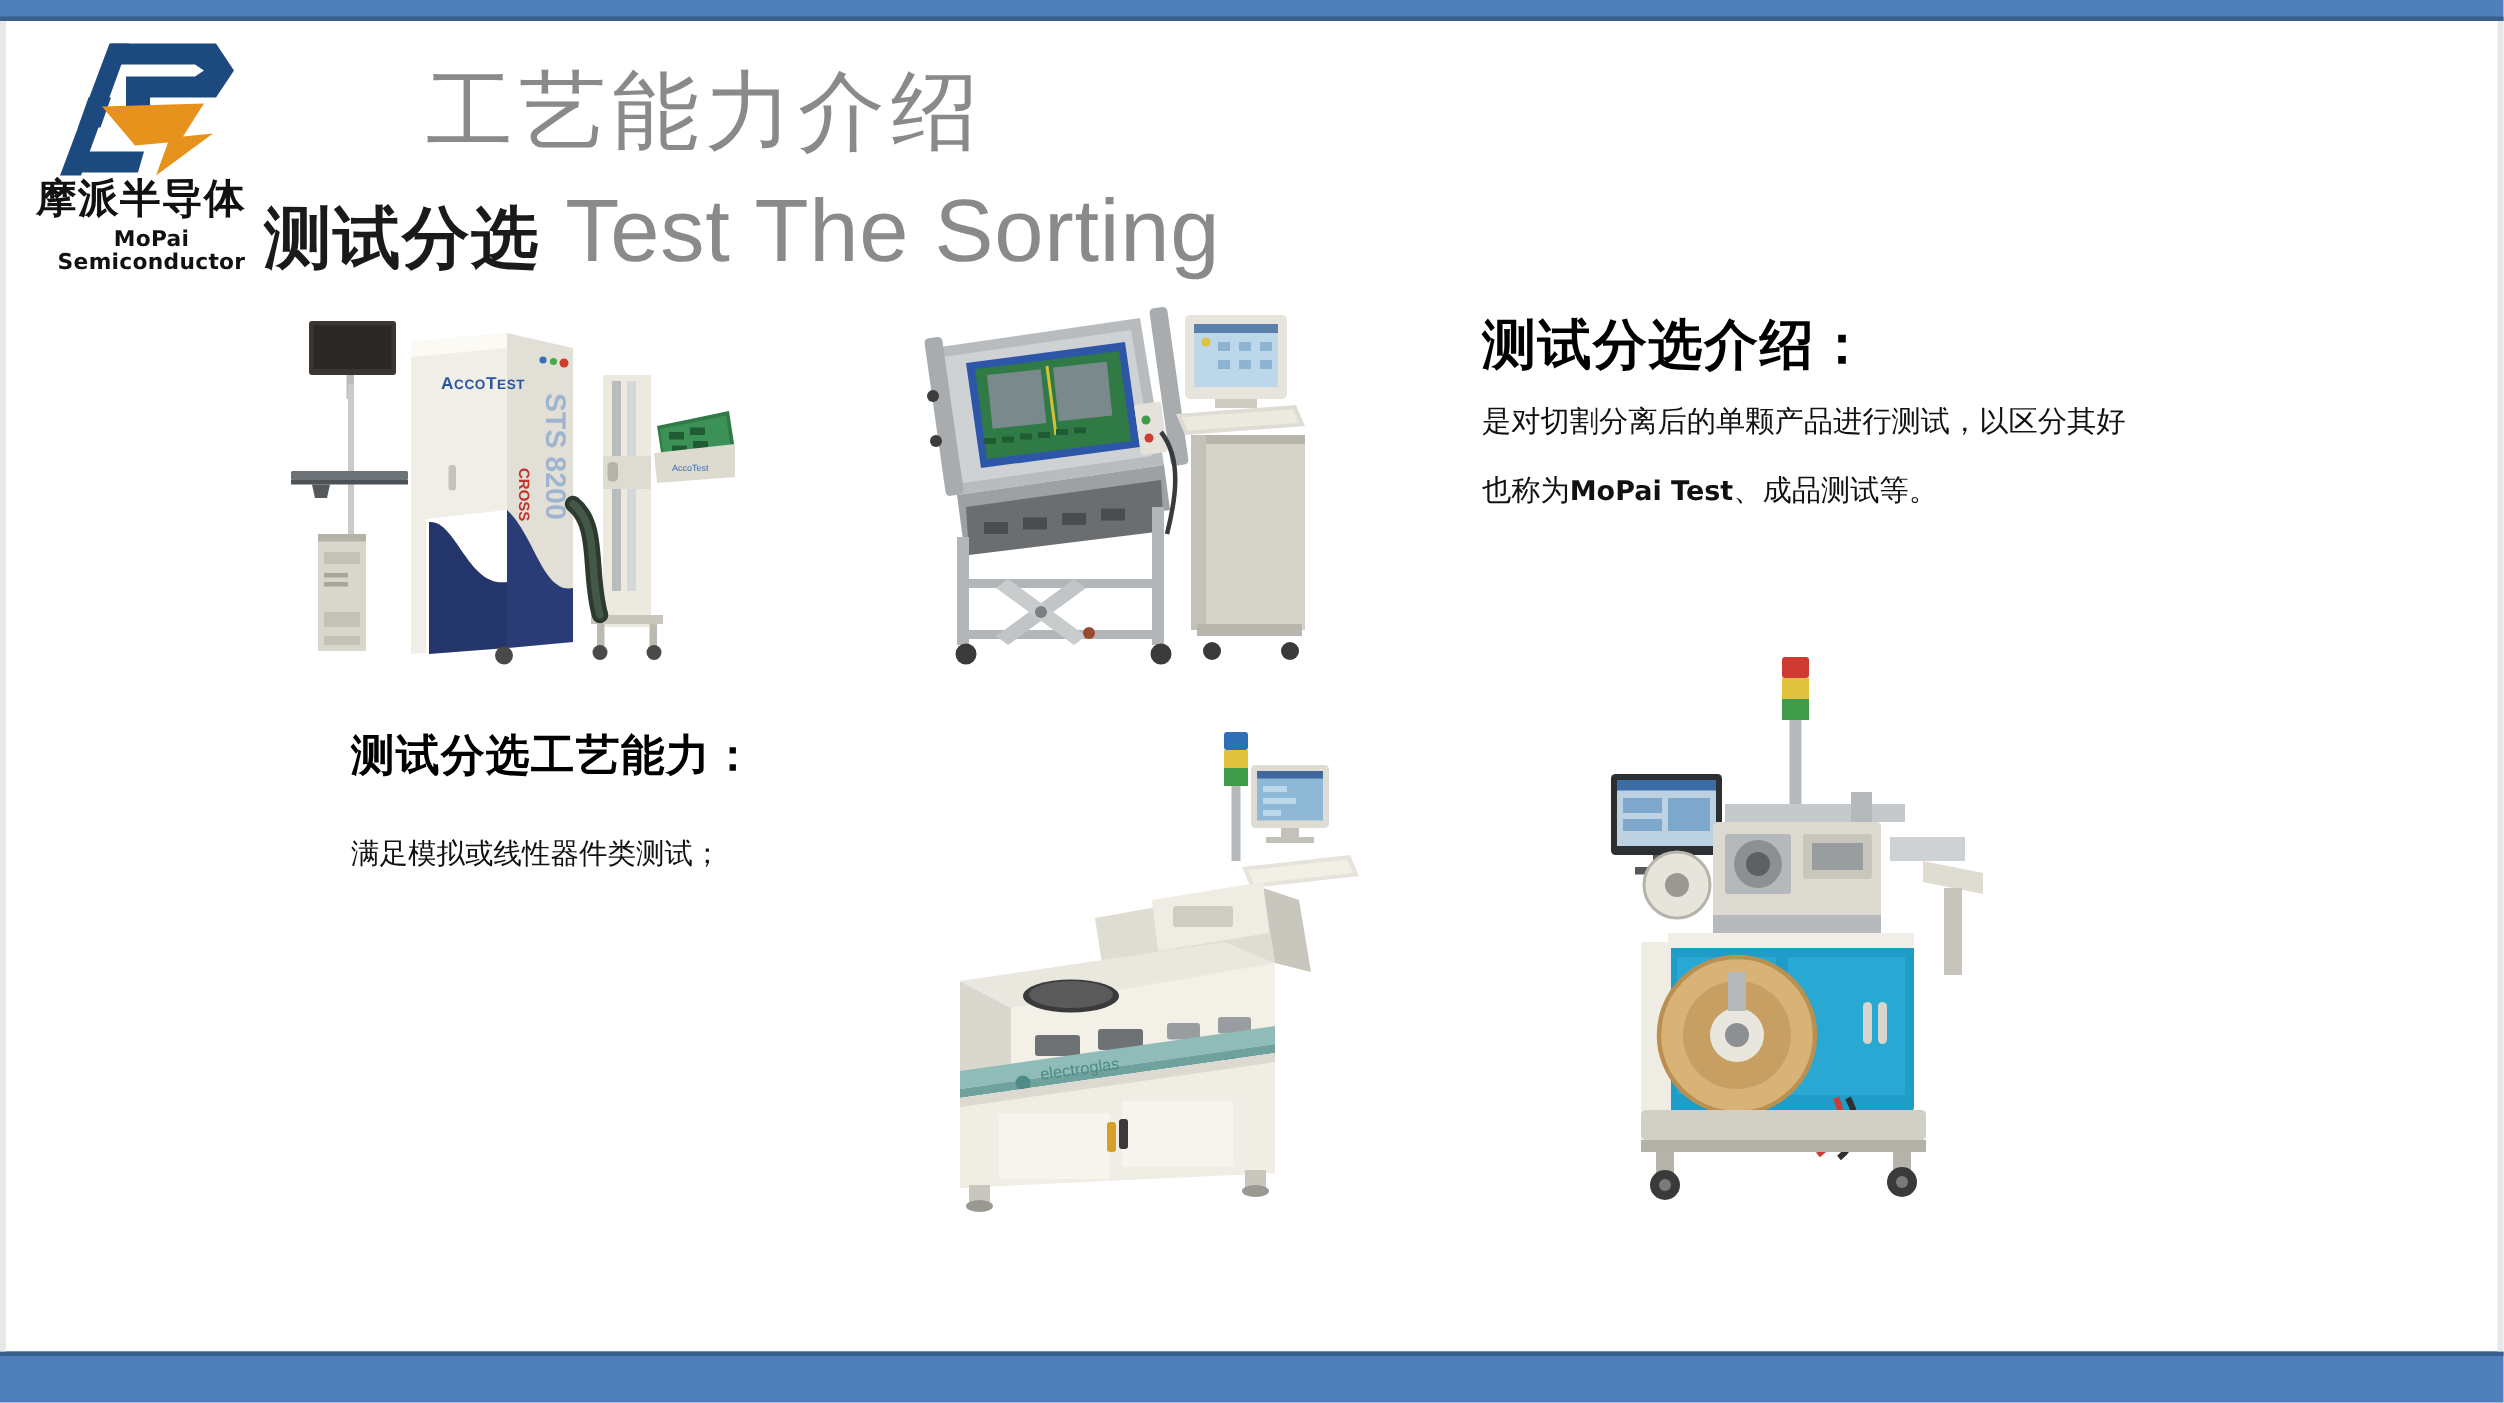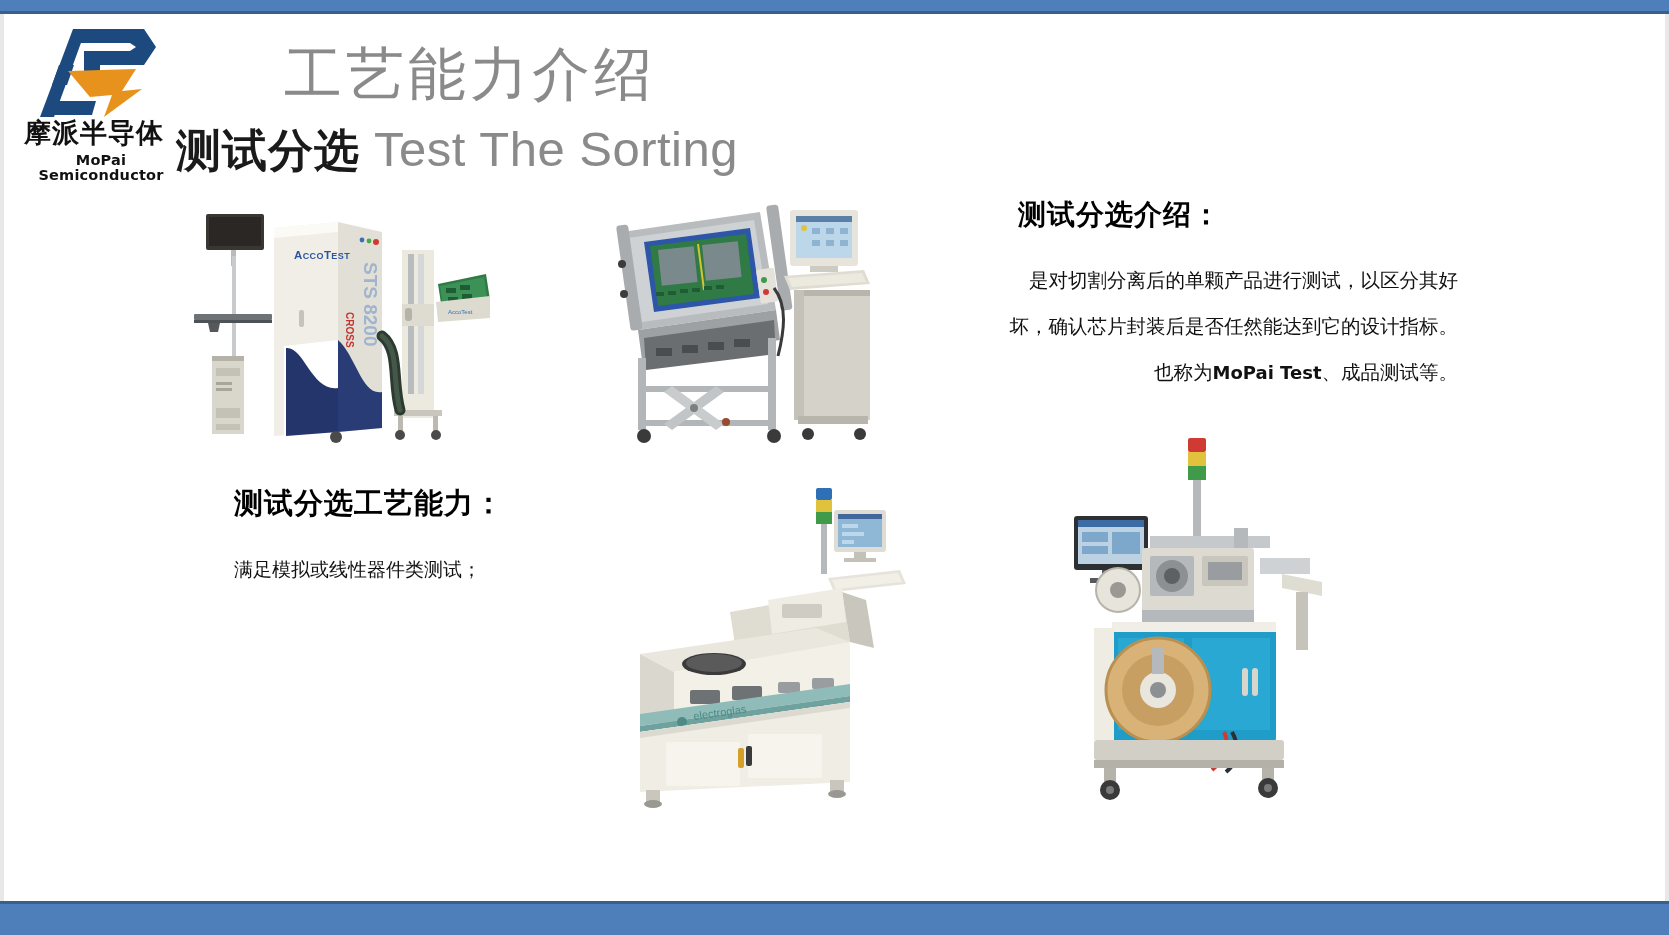--- a/index.html
+++ b/index.html
@@ -103,47 +103,46 @@
   }
   .subtitle .cn {
     font-family: "DejaVu Serif", serif;
     font-size: 45px;
     color: #1a1a1a;
     letter-spacing: 1px;
     font-weight: bold;
   }
   .subtitle .en {
     font-family: "Liberation Sans", sans-serif;
-    font-size: 49px;
+    font-size: 59px;
     color: #8a8a8a;
     letter-spacing: 0.5px;
   }
 
   
   .intro-heading {
     position: absolute;
-    left: 988px; top: 196px;
+    left: 988px; top: 206px;
     font-family: "DejaVu Serif", serif;
     font-weight: bold;
-    font-size: 28px;
+    font-size: 36px;
     color: #000000;
     letter-spacing: 1px;
     white-space: nowrap;
-    margin-left: 30px;
   }
   .intro-body {
     position: absolute;
     left: 988px; top: 258px;
     width: 470px;
     font-family: "DejaVu Serif", serif;
     font-size: 19.5px;
     color: #111111;
     line-height: 46px;
   }
-  .intro-body p { margin: 0; white-space: nowrap; text-align: right; }
+  .intro-body p { margin: 0; white-space: nowrap; }
   .intro-body .en-b { font-family: "DejaVu Sans", sans-serif; font-weight: bold; font-size: 18px; }
 
   
   .cap-heading {
     position: absolute;
     left: 234px; top: 484px;
     font-family: "DejaVu Serif", serif;
     font-weight: bold;
     font-size: 29px;
     color: #000000;
@@ -193,21 +192,20 @@
   </div>
 
   <div class="title-main">工艺能力介绍</div>
   <div class="subtitle">
     <span class="cn">测试分选</span><span class="en"> Test The Sorting</span>
   </div>
 
   <div class="intro-heading">测试分选介绍：</div>
   <div class="intro-body">
     <p>是对切割分离后的单颗产品进行测试，以区分其好</p>
-    <p>坏，确认芯片封装后是否任然能达到它的设计指标。</p>
     <p><span>也称为</span><span class="en-b">MoPai Test</span><span>、成品测试等。</span></p>
   </div>
 
   <div class="cap-heading">测试分选工艺能力：</div>
   <div class="cap-list">
     <p>满足模拟或线性器件类测试；</p>
   </div>
 
   <svg class="photo photo-tester" viewBox="0 0 304 248">
 

